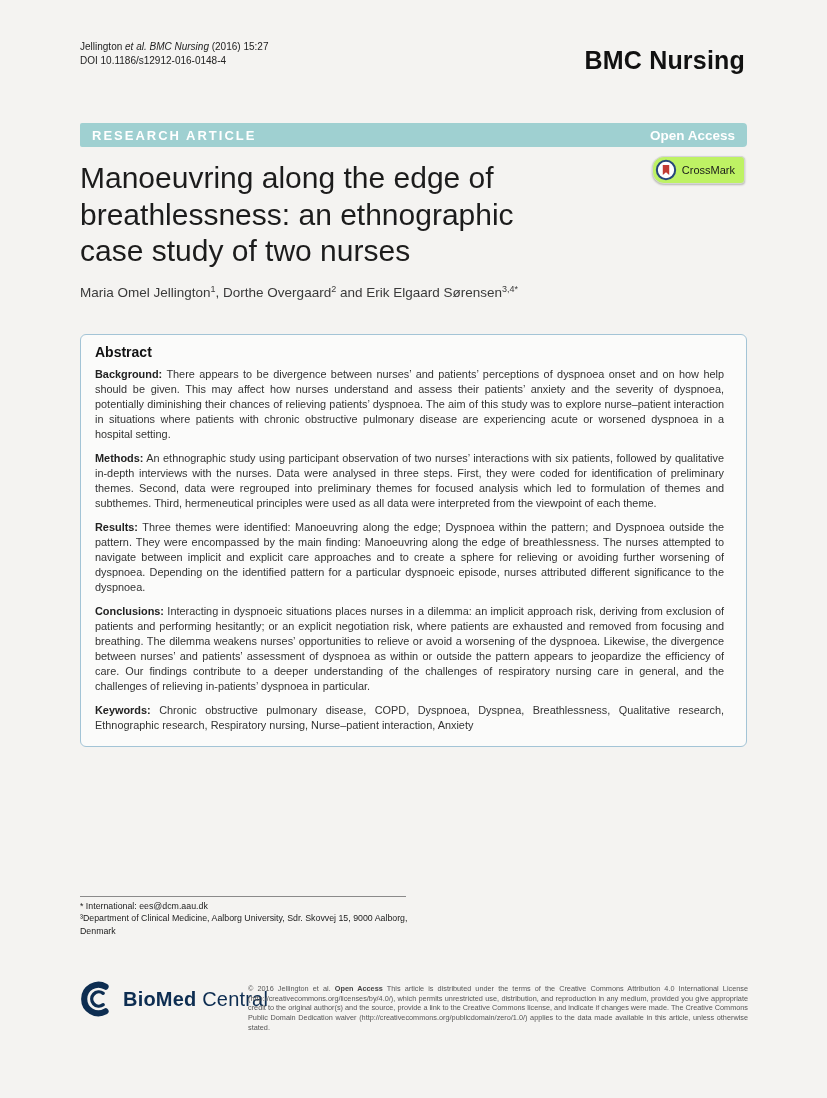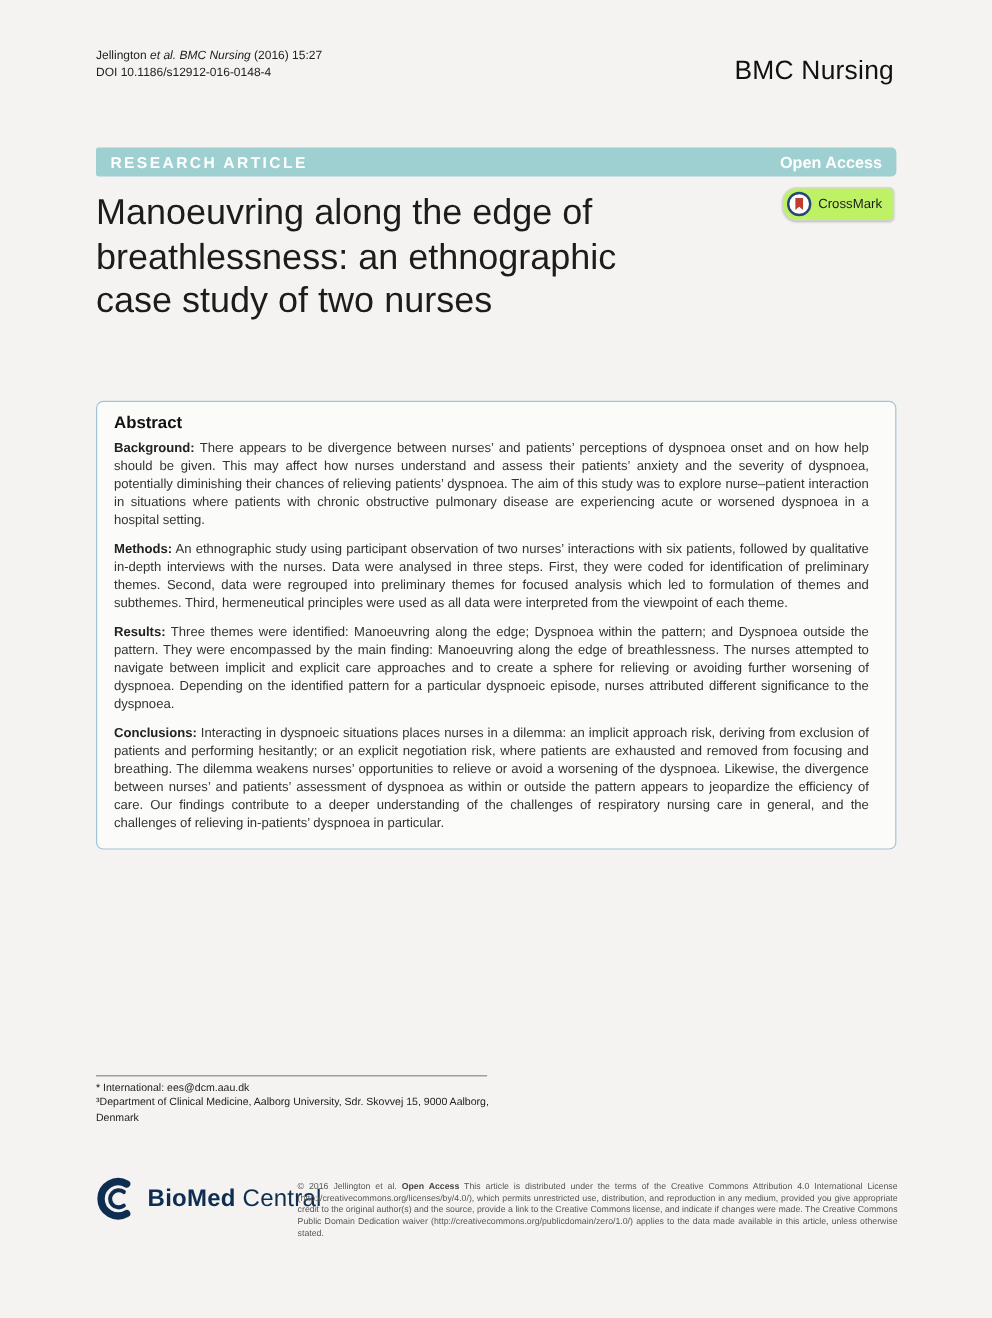--- a/index.html
+++ b/index.html
@@ -4,21 +4,21 @@
 <style>
   html,body { margin:0; padding:0; background:#dcdcda; }
   .page {
     position:relative; width:827px; height:1098px; margin:0 auto;
     background:#f4f3f1; font-family:"Liberation Sans", sans-serif;
     overflow:hidden; color:#1a1a1a;
   }
   
   .citation { position:absolute; left:80px; top:40px; font-size:10px; line-height:14px; color:#222; }
   .citation .it { font-style:italic; }
-  .journal-name { position:absolute; right:82px; top:46px; font-size:22px; font-weight:400; color:#111; letter-spacing:.2px; }
+  .journal-name { position:absolute; right:82px; top:46px; font-size:25px; font-weight:700; color:#111; letter-spacing:.2px; }
   
   .banner {
     position:absolute; left:80px; top:123px; width:667px; height:24px;
     background:#9fd0d1; border-radius:2px 4px 4px 2px;
     display:flex; align-items:center; justify-content:space-between;
     box-sizing:border-box; padding:0 12px;
   }
   .banner .type { color:#ffffff; font-weight:700; font-size:13px; letter-spacing:2px; }
   .banner .access { color:#ffffff; font-weight:700; font-size:13.5px; }
   
@@ -80,27 +80,31 @@
     </span>
     <span class="crossmark-label">CrossMark</span>
   </div>
 
   <div class="title">
     <div>Manoeuvring along the edge of</div>
     <div>breathlessness: an ethnographic</div>
     <div>case study of two nurses</div>
   </div>
 
+  <div class="authors">
+    <span><span>Maria Omel Jellington</span><sup>1</sup><span>, </span></span><span><span>Dorthe Overgaard</span><sup>2</sup><span> and </span></span><span><span>Erik Elgaard Sørensen</span><sup>3,4*</sup></span>
+  </div>
 
   <div class="abstract-box">
     <div class="abstract-heading">Abstract</div>
     <p class="abs-para"><span class="abs-label">Background:</span><span> There appears to be divergence between nurses’ and patients’ perceptions of dyspnoea onset and on how help should be given. This may affect how nurses understand and assess their patients’ anxiety and the severity of dyspnoea, potentially diminishing their chances of relieving patients’ dyspnoea. The aim of this study was to explore nurse–patient interaction in situations where patients with chronic obstructive pulmonary disease are experiencing acute or worsened dyspnoea in a hospital setting.</span></p>
     <p class="abs-para"><span class="abs-label">Methods:</span><span> An ethnographic study using participant observation of two nurses’ interactions with six patients, followed by qualitative in-depth interviews with the nurses. Data were analysed in three steps. First, they were coded for identification of preliminary themes. Second, data were regrouped into preliminary themes for focused analysis which led to formulation of themes and subthemes. Third, hermeneutical principles were used as all data were interpreted from the viewpoint of each theme.</span></p>
     <p class="abs-para"><span class="abs-label">Results:</span><span> Three themes were identified: Manoeuvring along the edge; Dyspnoea within the pattern; and Dyspnoea outside the pattern. They were encompassed by the main finding: Manoeuvring along the edge of breathlessness. The nurses attempted to navigate between implicit and explicit care approaches and to create a sphere for relieving or avoiding further worsening of dyspnoea. Depending on the identified pattern for a particular dyspnoeic episode, nurses attributed different significance to the dyspnoea.</span></p>
     <p class="abs-para"><span class="abs-label">Conclusions:</span><span> Interacting in dyspnoeic situations places nurses in a dilemma: an implicit approach risk, deriving from exclusion of patients and performing hesitantly; or an explicit negotiation risk, where patients are exhausted and removed from focusing and breathing. The dilemma weakens nurses’ opportunities to relieve or avoid a worsening of the dyspnoea. Likewise, the divergence between nurses’ and patients’ assessment of dyspnoea as within or outside the pattern appears to jeopardize the efficiency of care. Our findings contribute to a deeper understanding of the challenges of respiratory nursing care in general, and the challenges of relieving in-patients’ dyspnoea in particular.</span></p>
+    <p class="abs-para"><span class="abs-label">Keywords:</span><span> Chronic obstructive pulmonary disease, COPD, Dyspnoea, Dyspnea, Breathlessness, Qualitative research, Ethnographic research, Respiratory nursing, Nurse–patient interaction, Anxiety</span></p>
   </div>
 
   <div class="footnote-rule"></div>
   <div class="footnotes">
     <div><span>* International: </span><span class="email">ees@dcm.aau.dk</span></div>
     <div>³Department of Clinical Medicine, Aalborg University, Sdr. Skovvej 15, 9000 Aalborg, Denmark</div>
   </div>
 
   <div class="biomed-logo">
     <span style="display:inline-flex;">

